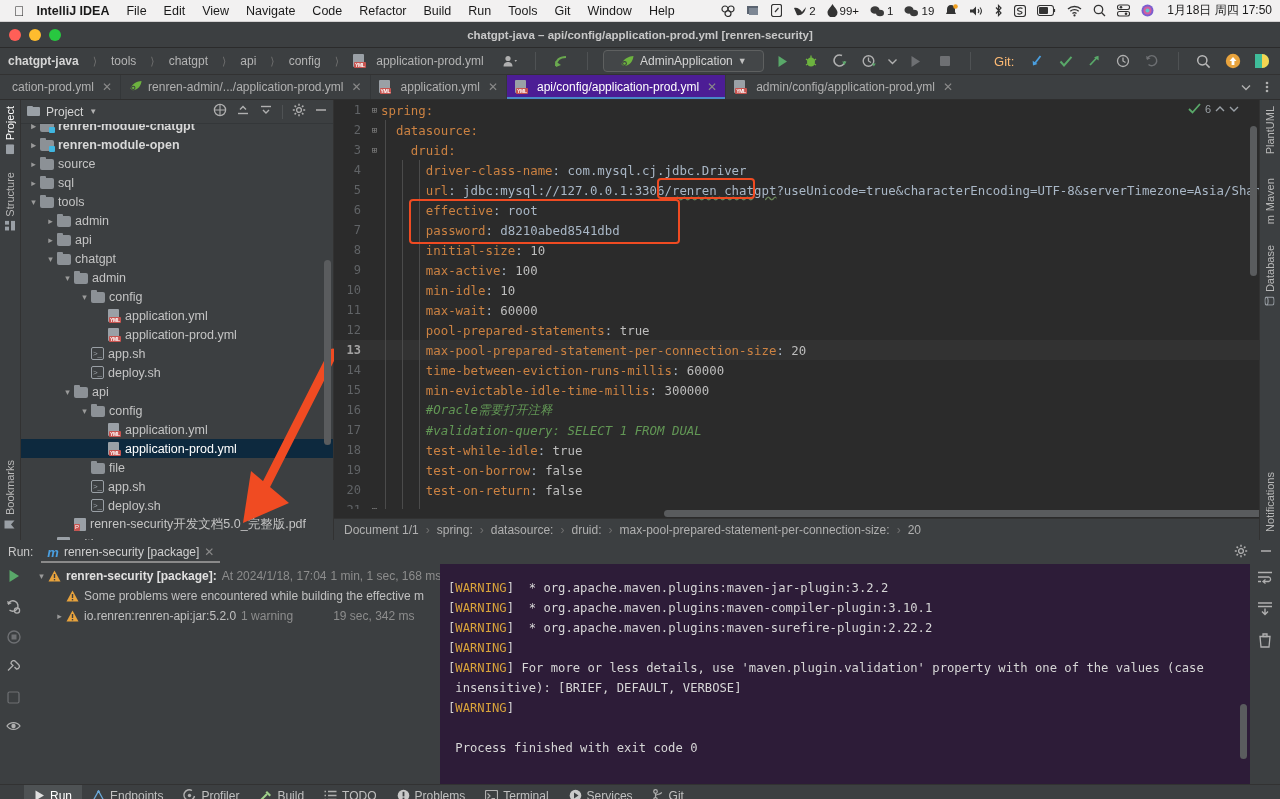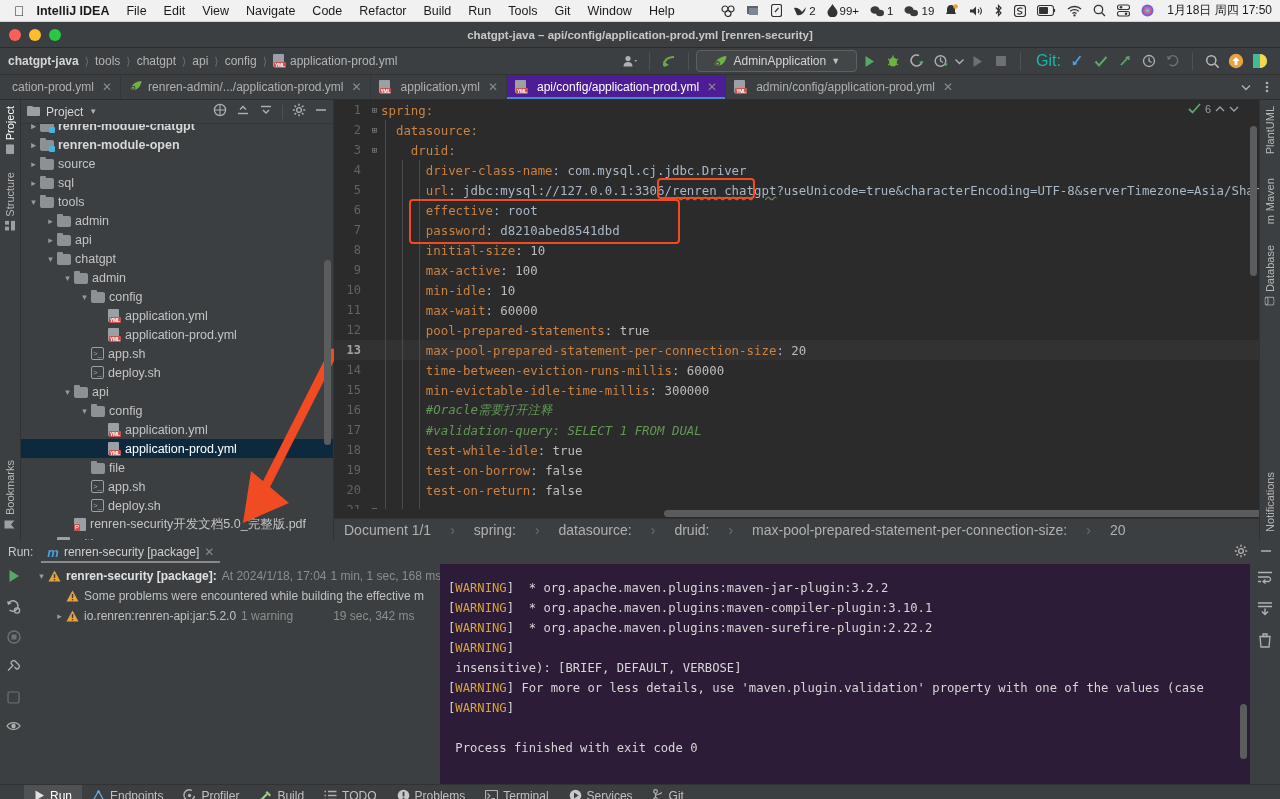--- a/index.html
+++ b/index.html
@@ -33,21 +33,21 @@
     border-bottom: 1px solid #2b2b2b;
   }
   .traffic { position: absolute; left: 9px; top: 50%; transform: translateY(-50%); display: flex; gap: 8px; }
   .dot { width: 12px; height: 12px; border-radius: 50%; }
   .dot.r { background: #ff5f57; } .dot.y { background: #febc2e; } .dot.g { background: #28c840; }
   .wtitle { font-size: 11.5px; color: #c8c8c8; font-weight: bold; }
 
   
   .navbar {
     height: 27px; background: #3c3f41; display: flex; align-items: center;
-    padding: 0 8px; gap: 0px; border-bottom: 1px solid #323232;
+    padding: 0 8px; gap: 8px; border-bottom: 1px solid #323232;
   }
   .crumb { color: #b4b4b4; font-size: 12px; white-space: nowrap; }
   .crumb.first { font-weight: bold; color: #d6d6d6; }
   .crumb-sep { color: #6e6e6e; margin: 0 6px; font-size: 11px; }
   .navbar .grow { flex: 1; }
   .ymlicon {
     display: inline-block; width: 13px; height: 14px; position: relative;
     vertical-align: -3px; margin-right: 4px;
   }
   .ymlicon i {
@@ -60,21 +60,21 @@
     padding: 0 1px; border-radius: 1px; font-family: "Liberation Sans", sans-serif;
     letter-spacing: -0.3px;
   }
   .tb-btn { display: flex; align-items: center; justify-content: center; width: 24px; height: 22px; cursor: default; }
   .runcfg {
     display: flex; align-items: center; gap: 5px; height: 22px; padding: 0 16px;
     border: 1px solid #5e6060; border-radius: 4px; background: #434648;
     font-size: 12px; color: #d4d4d4; white-space: nowrap;
   }
   .divider-v { width: 1px; height: 18px; background: #4f5254; margin: 0 7px; }
-  .gitlabel { font-size: 16px; color: #14b8a6; margin: 0 4px 0 8px; }
+  .gitlabel { font-size: 13px; color: #fdba74; margin: 0 4px 0 8px; }
 
   
   .tabsrow {
     height: 25px; background: #3c3f41; display: flex; align-items: stretch;
     border-bottom: 1px solid #2e2e2e; position: relative;
   }
   .tab {
     display: flex; align-items: center; gap: 5px; padding: 0 8px;
     font-size: 12px; color: #b0b0b0; white-space: nowrap; position: relative;
     border-right: 1px solid #343739;
@@ -142,21 +142,21 @@
   .hl { text-decoration: underline; text-decoration-color: #6a8759; text-decoration-style: wavy; }
   .indentguide { position:absolute; top:0; bottom:0; width:1px; background:#4b4b4b; }
 
   .annbox { position: absolute; border: 2px solid #f04b22; border-radius: 4px; pointer-events: none; }
 
   .hscroll { height: 9px; background: #2b2b2b; position: relative; }
   .hscroll i { position: absolute; left: 330px; top: 1px; height: 7px; width: 770px; background: #595b5d; border-radius: 4px; }
 
   .bcbar {
     height: 22px; background: #3c3f41; display: flex; align-items: center;
-    padding: 0 10px; font-size: 14px; color: #b0b0b0; gap: 12px;
+    padding: 0 10px; font-size: 12px; color: #b0b0b0; gap: 0;
     border-top: 1px solid #323232; white-space: nowrap;
   }
   .bcbar .s { color: #6e6e6e; margin: 0 7px; }
 
   .vscroll { position: absolute; right: 2px; top: 26px; width: 7px; height: 150px; background: #5a5c5e; border-radius: 4px; }
 
   
   .rightstrip { width: 21px; background: #3c3f41; border-left: 1px solid #323232; flex: none; position: relative; }
 
   
@@ -970,22 +970,22 @@
             <span class="muted" style="margin-left:40px;">19 sec, 342 ms</span>
           </div>
         </div>
 
       <div class="console">
         <div id="consolelines" style="padding-top:14px;">
             <div class="conline"><span>[</span><span class="wtag">WARNING</span><span>]</span><span>  * org.apache.maven.plugins:maven-jar-plugin:3.2.2</span></div>
             <div class="conline"><span>[</span><span class="wtag">WARNING</span><span>]</span><span>  * org.apache.maven.plugins:maven-compiler-plugin:3.10.1</span></div>
             <div class="conline"><span>[</span><span class="wtag">WARNING</span><span>]</span><span>  * org.apache.maven.plugins:maven-surefire-plugin:2.22.2</span></div>
             <div class="conline"><span>[</span><span class="wtag">WARNING</span><span>]</span><span></span></div>
+            <div class="conline"><span>[</span><span class="wtag">WARNING</span><span>]</span><span> For more or less details, use 'maven.plugin.validation' property with one of the values (case</span></div>
             <div class="conline"><span> insensitive): [BRIEF, DEFAULT, VERBOSE]</span></div>
-            <div class="conline"><span>[</span><span class="wtag">WARNING</span><span>]</span><span> For more or less details, use 'maven.plugin.validation' property with one of the values (case</span></div>
             <div class="conline"><span>[</span><span class="wtag">WARNING</span><span>]</span><span></span></div>
             <div class="conline"><span></span></div>
             <div class="conline"><span> Process finished with exit code 0</span></div>
           </div>
         <div class="consolescroll"></div>
       </div>
 
       <div class="conright">
         <span>
           <svg width="16" height="14" viewBox="0 0 16 14">

